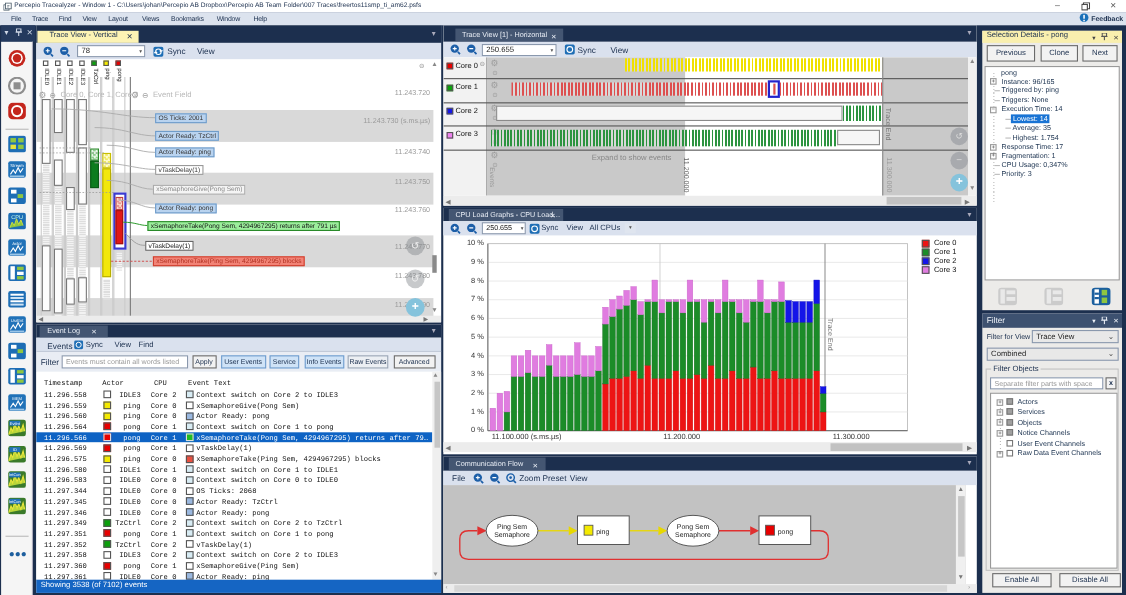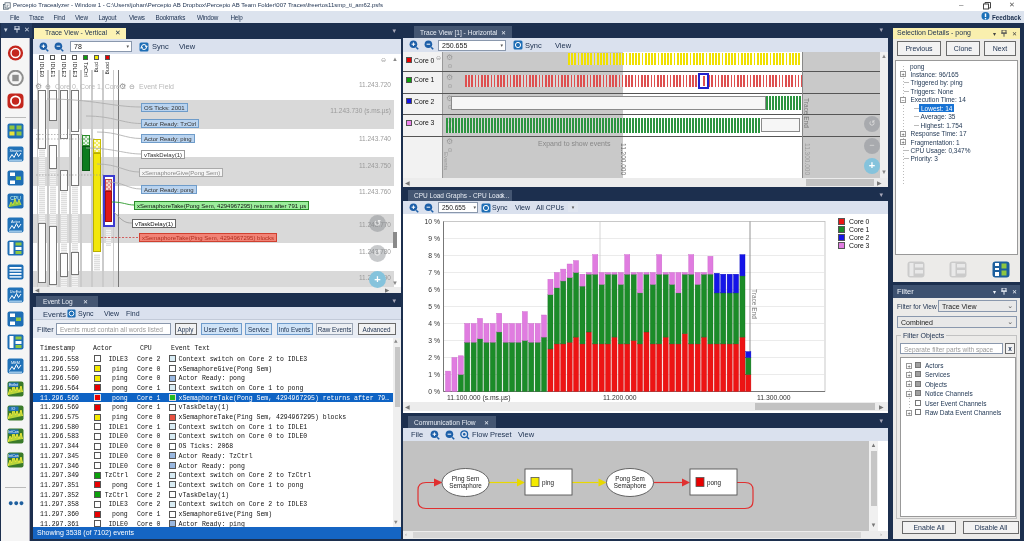--- a/index.html
+++ b/index.html
@@ -789,21 +789,21 @@
       <svg class="abs" style="left:42px;top:2px" width="10" height="10" viewBox="0 0 10 10">
         <circle cx="4.4" cy="4.2" r="3.8" fill="#1d5fa8"></circle>
         <line x1="7.2" y1="7.2" x2="9.2" y2="9.2" stroke="#1d5fa8" stroke-width="1.6"></line>
         <line x1="2.6" y1="4.2" x2="6.2" y2="4.2" stroke="#fff" stroke-width="1"></line>
       </svg>
       <svg class="abs" style="left:57px;top:2px" width="10" height="10" viewBox="0 0 10 10">
         <circle cx="4.2" cy="4.2" r="3.4" fill="none" stroke="#1b5fa8" stroke-width="1.3"></circle>
         <line x1="6.8" y1="6.8" x2="9" y2="9" stroke="#1b5fa8" stroke-width="1.5"></line>
         <circle cx="4.2" cy="4.2" r="1.2" fill="#1b5fa8"></circle>
       </svg>
-      <div class="abs nav" style="left:69px;top:2px;font-size:7.5px;">Flow Preset</div>
+      <div class="abs nav" style="left:69px;top:2px;font-size:7.5px;">Zoom Preset</div>
       <div class="abs nav" style="left:115px;top:2px;font-size:7.5px;">View</div>
     </div>
 <div class="abs" style="left:0;top:26px;width:475px;height:90px;background:#c2c2c2;">
 <svg class="abs" style="left:0;top:0" width="475" height="90" viewBox="0 0 475 90">
 <defs></defs>
 <path d="M334 41.5 H342 Q350 41.5 350 49 V60 Q350 67.5 342 67.5 H23 Q15 67.5 15 60 V49 Q15 41.5 23 41.5 H31" fill="none" stroke="#e03030" stroke-width="1.2"></path>
 <polygon points="31,37.5 31,45.5 39.5,41.5" fill="#e03030"></polygon>
 <line x1="85.5" y1="41.5" x2="114" y2="41.5" stroke="#e8d800" stroke-width="1.2"></line>
 <polygon points="114,37.5 114,45.5 122,41.5" fill="#e8d800"></polygon>
 <line x1="169" y1="41.5" x2="195.5" y2="41.5" stroke="#e8d800" stroke-width="1.2"></line>

